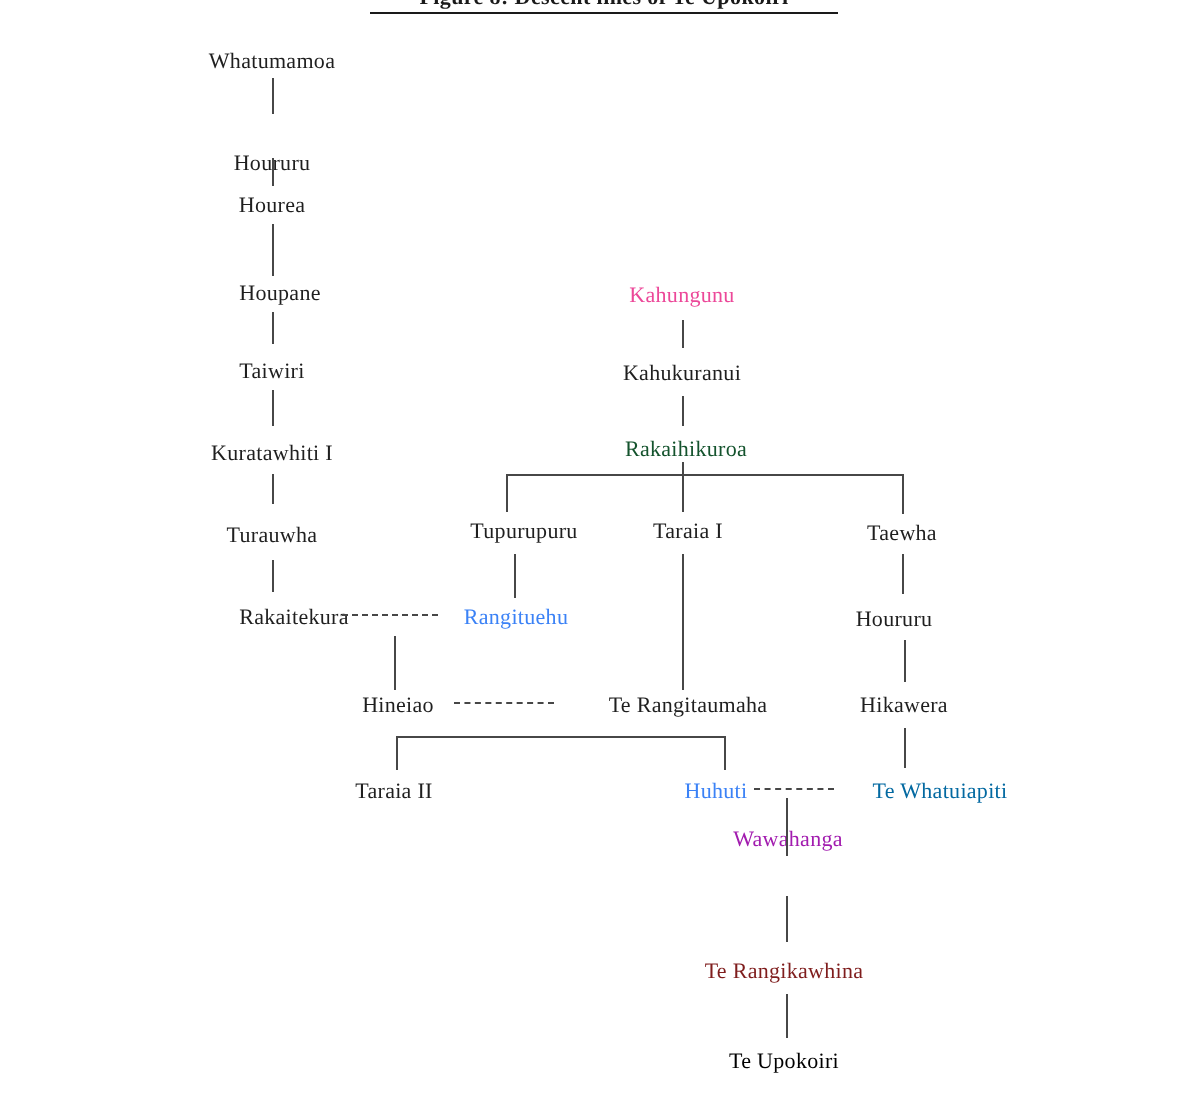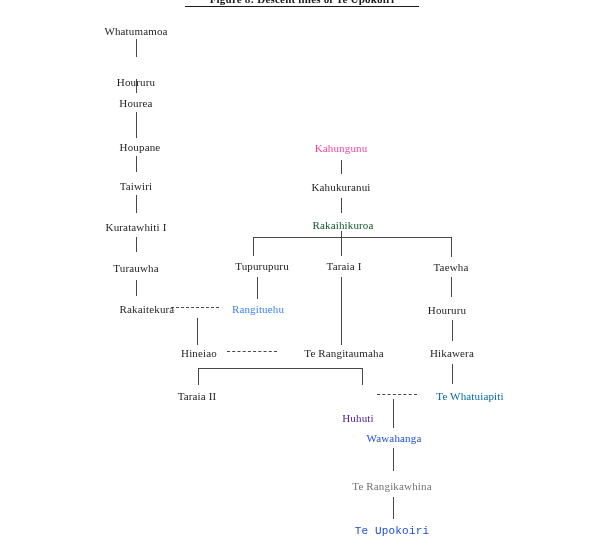--- a/index.html
+++ b/index.html
@@ -67,25 +67,25 @@
     <div class="node" style="left: 343px; top: 225px; color: #14532d;">Rakaihikuroa</div>
     <div class="node" style="left: 262px; top: 266px; color: rgb(31, 31, 31);">Tupurupuru</div>
     <div class="node" style="left: 344px; top: 266px; color: rgb(31, 31, 31);">Taraia I</div>
     <div class="node" style="left: 451px; top: 267px; color: rgb(31, 31, 31);">Taewha</div>
     <div class="node" style="left: 258px; top: 309px; color: #3b82f6;">Rangituehu</div>
     <div class="node" style="left: 447px; top: 310px; color: rgb(31, 31, 31);">Houruru</div>
     <div class="node" style="left: 199px; top: 353px; color: rgb(31, 31, 31);">Hineiao</div>
     <div class="node" style="left: 344px; top: 353px; color: rgb(31, 31, 31);">Te Rangitaumaha</div>
     <div class="node" style="left: 452px; top: 353px; color: rgb(31, 31, 31);">Hikawera</div>
     <div class="node" style="left: 197px; top: 396px; color: rgb(31, 31, 31);">Taraia II</div>
-    <div class="node" style="left: 358px; top: 418px; color: #4c1d95;">Huhuti</div>
+    <div class="node" style="left: 358px; top: 396px; color: #3b82f6;">Huhuti</div>
     <div class="node" style="left: 470px; top: 396px; color: #0369a1;">Te Whatuiapiti</div>
-    <div class="node" style="left: 394px; top: 438px; color: #1d4ed8; text-align: center;">Wawahanga</div>
-    <div class="node" style="left: 392px; top: 486px; color: #737373;">Te Rangikawhina</div>
-    <div class="node" style="left: 392px; top: 531px; color: #1d4ed8; font-family: Liberation Mono, monospace;">Te Upokoiri</div>
+    <div class="node" style="left: 394px; top: 420px; color: #a21caf; text-align: center;">Wawahanga</div>
+    <div class="node" style="left: 392px; top: 486px; color: #7f1d1d;">Te Rangikawhina</div>
+    <div class="node" style="left: 392px; top: 531px; color: #000000;">Te Upokoiri</div>
     <div class="line v" style="left: 136px; top: 39px; background: rgb(71, 71, 71); height: 18px;"></div>
     <div class="line v" style="left: 136px; top: 79px; background: rgb(71, 71, 71); height: 14px;"></div>
     <div class="line v" style="left: 136px; top: 112px; background: rgb(71, 71, 71); height: 26px;"></div>
     <div class="line v" style="left: 136px; top: 156px; background: rgb(71, 71, 71); height: 16px;"></div>
     <div class="line v" style="left: 136px; top: 195px; background: rgb(71, 71, 71); height: 18px;"></div>
     <div class="line v" style="left: 136px; top: 237px; background: rgb(71, 71, 71); height: 15px;"></div>
     <div class="line v" style="left: 136px; top: 280px; background: rgb(71, 71, 71); height: 16px;"></div>
     <div class="line v" style="left: 341px; top: 160px; background: rgb(71, 71, 71); height: 14px;"></div>
     <div class="line v" style="left: 341px; top: 198px; background: rgb(71, 71, 71); height: 15px;"></div>
     <div class="line v" style="left: 341px; top: 231px; background: rgb(71, 71, 71); height: 7px;"></div>

